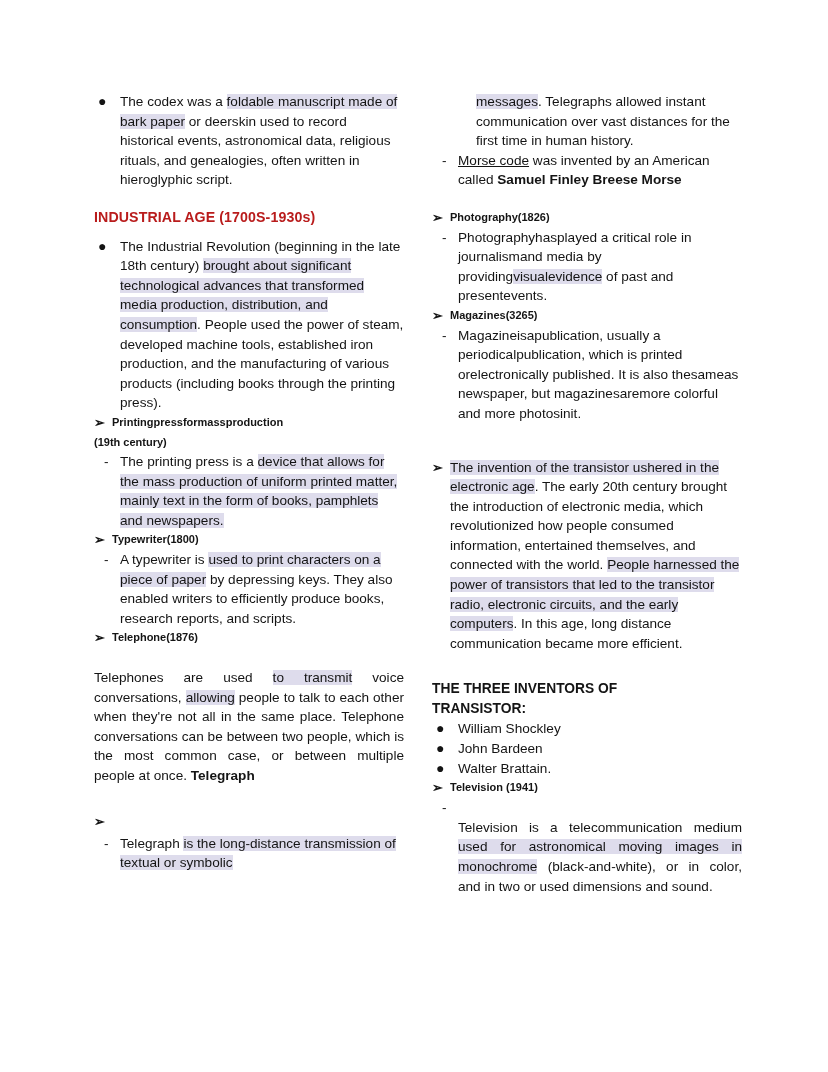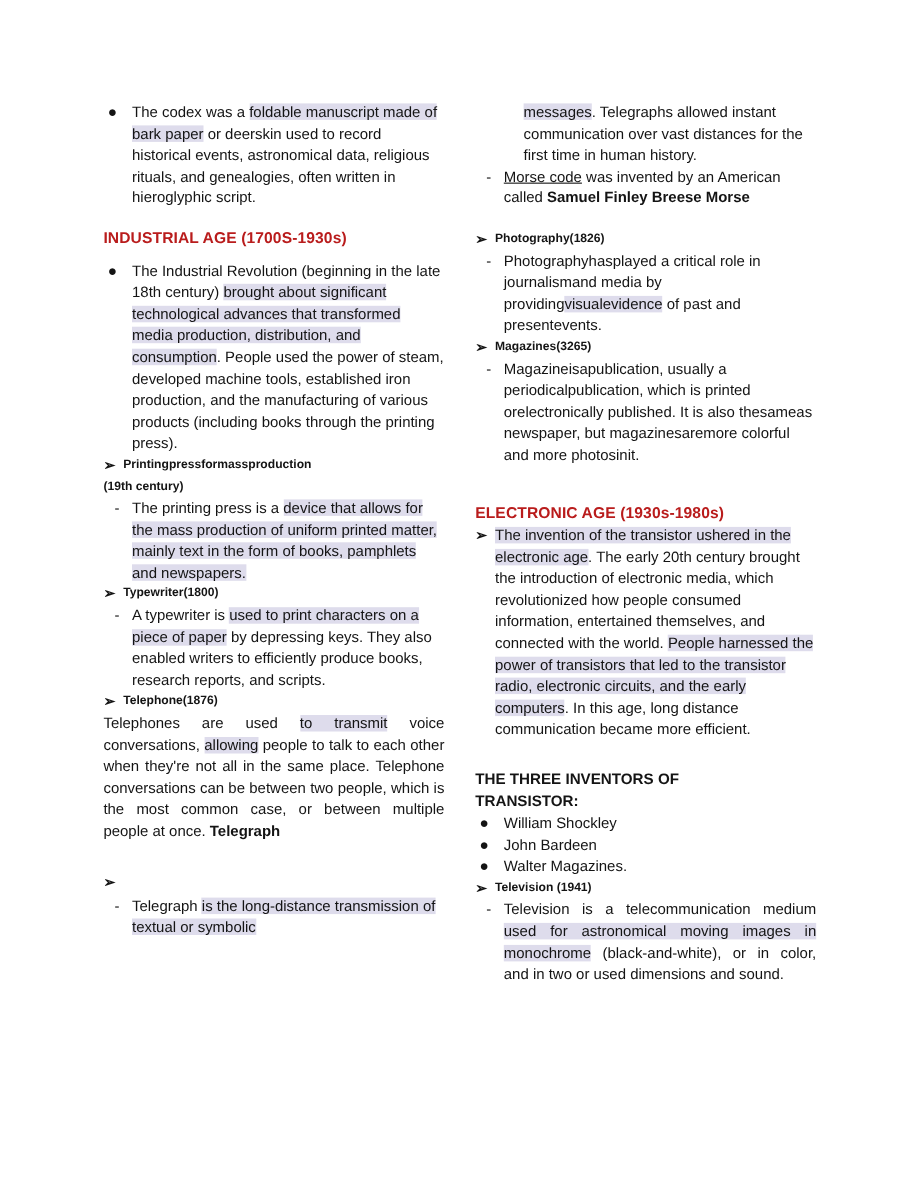--- a/index.html
+++ b/index.html
@@ -83,21 +83,21 @@
     line-height: 19.6px;
   }
 
   .hl {
     background: #dedcec;
     box-decoration-break: clone;
     -webkit-box-decoration-break: clone;
   }
   .b { font-weight: bold; }
   .u { text-decoration: underline; }
-  .justify { text-align: justify; }
+  .justify { text-align: justify; margin-top: 20px; }
   .spacer-sm { height: 9px; }
   .spacer-md { height: 18px; }
   .spacer-lg { height: 26px; }
   .spacer-xl { height: 34px; }
   .nowrap-title { font-weight: bold; font-size: 11px; line-height: 19.6px; }
   .section-title {
     font-weight: bold;
     font-size: 13.8px;
     line-height: 20px;
   }
@@ -195,21 +195,20 @@
         <span class="row-body nowrap-title">Magazines(3265)</span>
       </div>
 
       <div class="row">
         <span class="bullet-dash">-</span>
         <span class="row-body">Magazineisapublication, usually a periodicalpublication, which is printed orelectronically published. It is also thesameas newspaper, but magazinesaremore colorful and more photosinit.</span>
       </div>
 
       <div class="spacer-xl"></div>
 
-      <div class="heading">ELECTRONIC AGE (1930s-1980s)</div>
 
       <div class="row">
         <span class="bullet-arrow">➢</span>
         <span class="row-body"><span class="hl">The invention of the transistor ushered in the electronic age</span><span>. The early 20th century brought the introduction of electronic media, which revolutionized how people consumed information, entertained themselves, and connected with the world. </span><span class="hl">People harnessed the power of transistors that led to the transistor radio, electronic circuits, and the early computers</span><span>. In this age, long distance communication became more efficient.</span></span>
       </div>
 
       <div class="spacer-lg"></div>
 
       <div class="section-title">THE THREE INVENTORS OF</div>
       <div class="section-title">TRANSISTOR:</div>
@@ -217,21 +216,21 @@
       <div class="row">
         <span class="bullet-disc">●</span>
         <span class="row-body">William Shockley</span>
       </div>
       <div class="row">
         <span class="bullet-disc">●</span>
         <span class="row-body"> John Bardeen</span>
       </div>
       <div class="row">
         <span class="bullet-disc">●</span>
-        <span class="row-body">Walter Magazines.</span>
+        <span class="row-body">Walter Brattain.</span>
       </div>
 
       <div class="row">
         <span class="bullet-arrow">➢</span>
         <span class="row-body nowrap-title">Television (1941)</span>
       </div>
 
       <div class="row">
         <span class="bullet-dash">-</span>
         <span class="row-body justify"><span>Television is a telecommunication medium </span><span class="hl">used for astronomical moving images in monochrome</span><span> (black-and-white), or in color, and in two or used dimensions and sound.</span></span>

